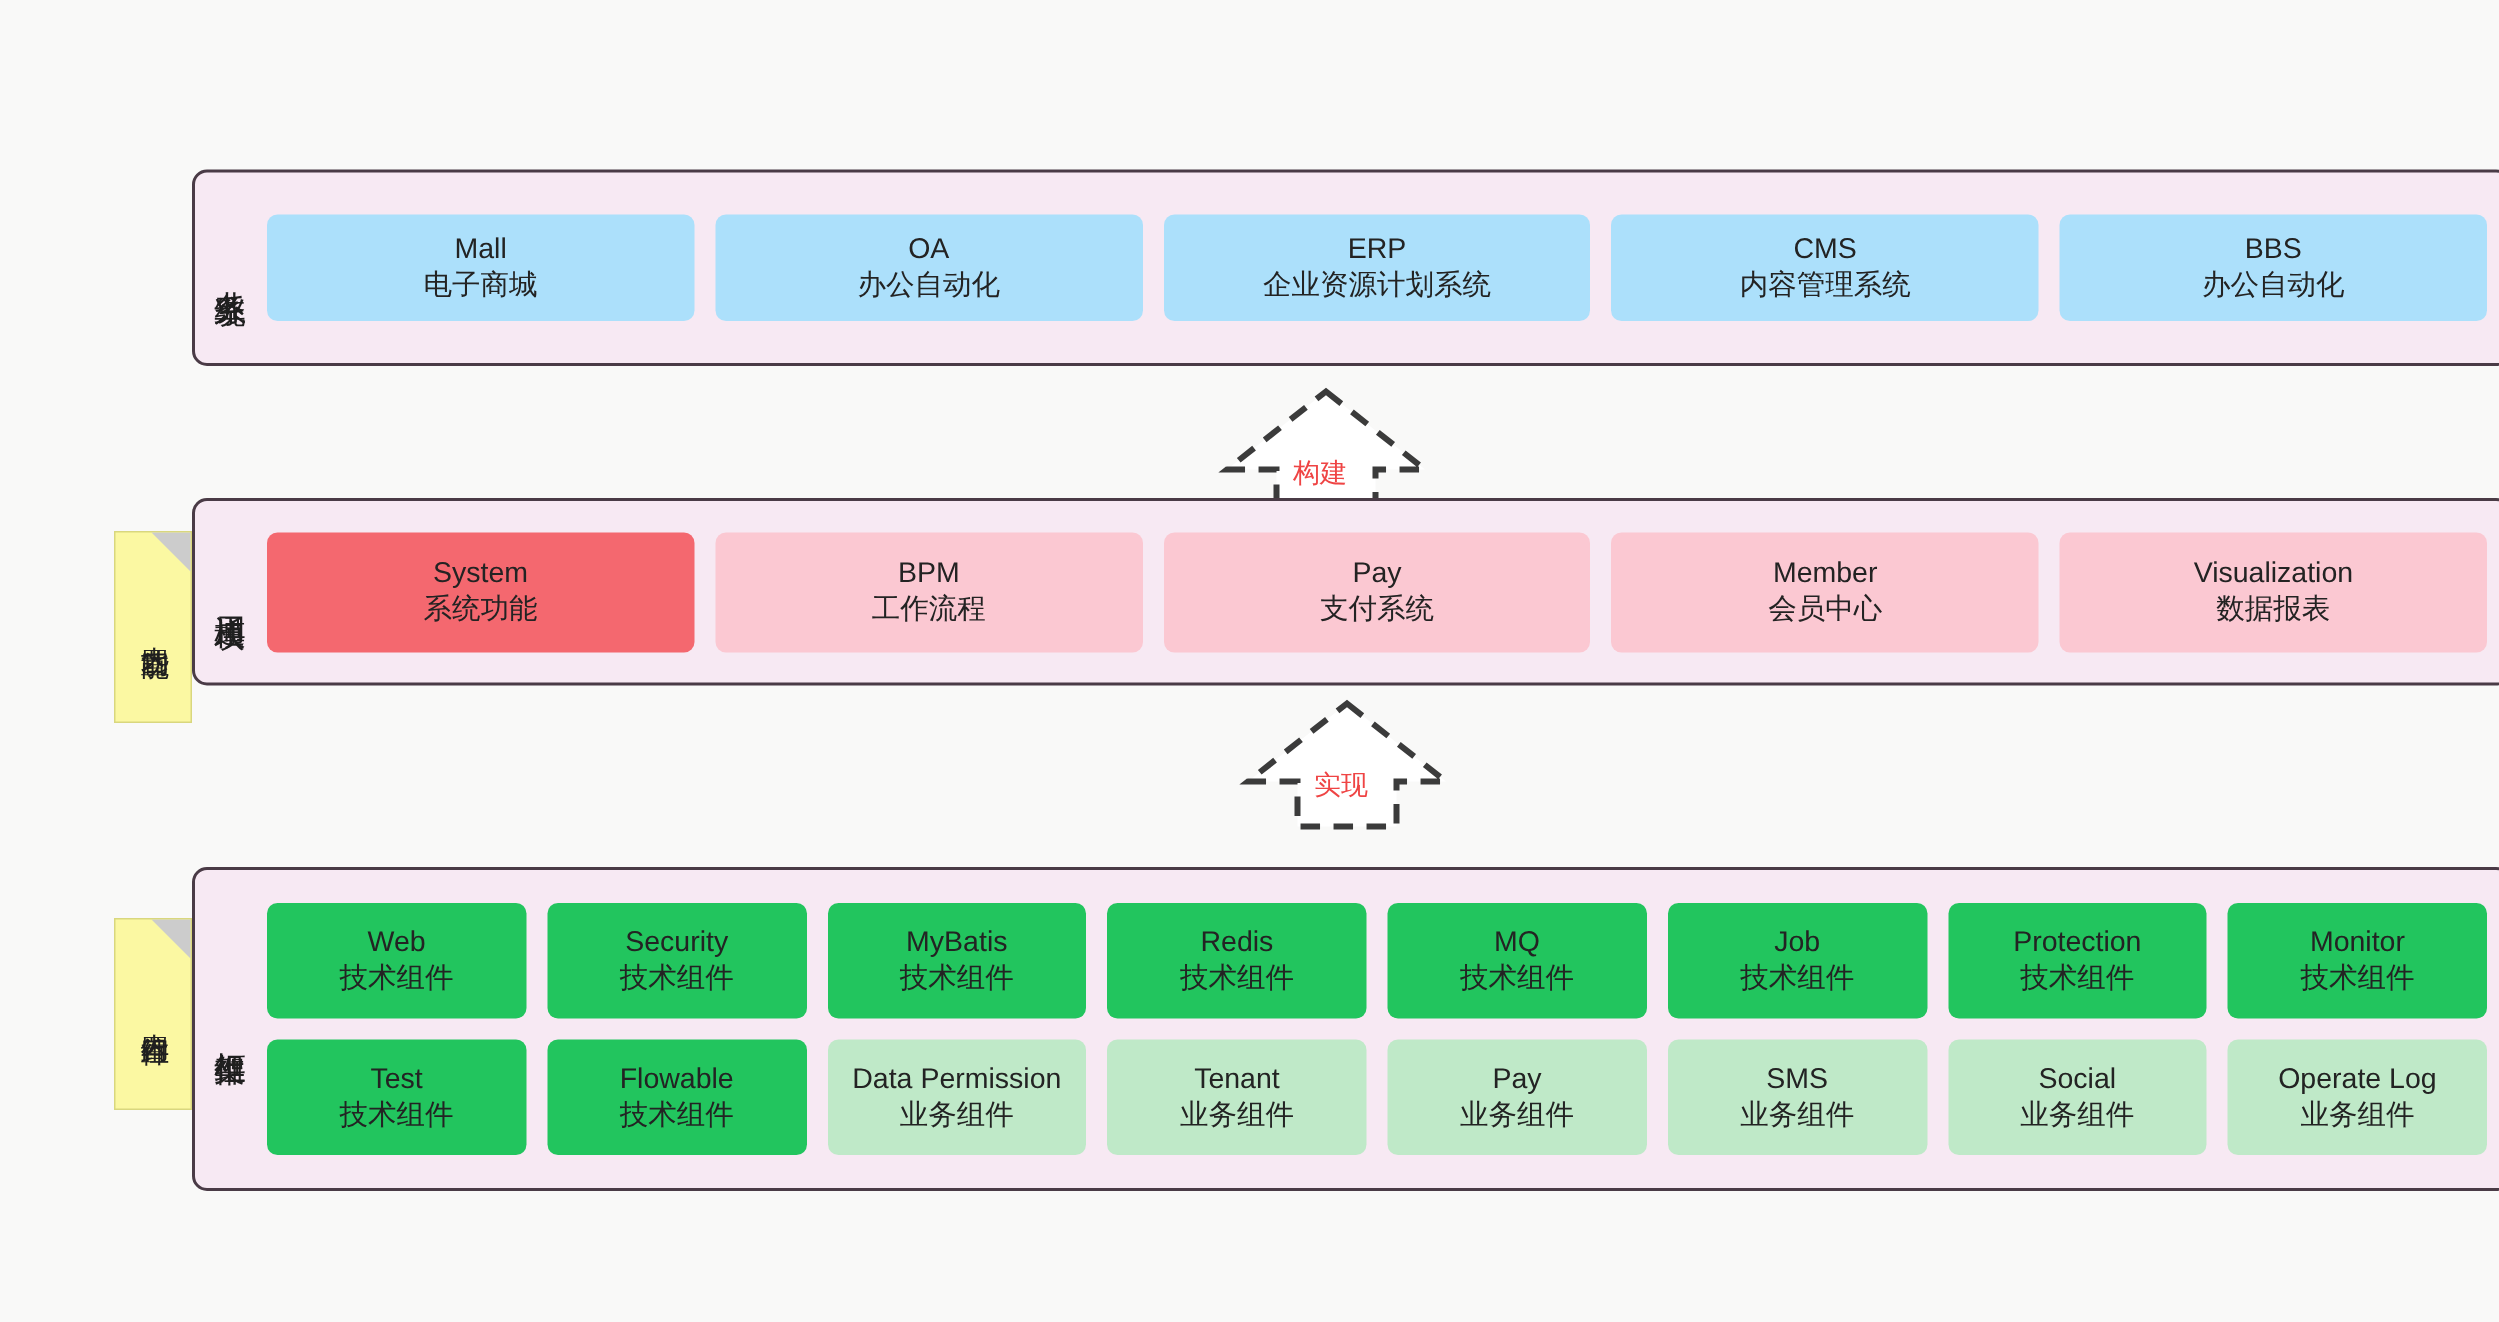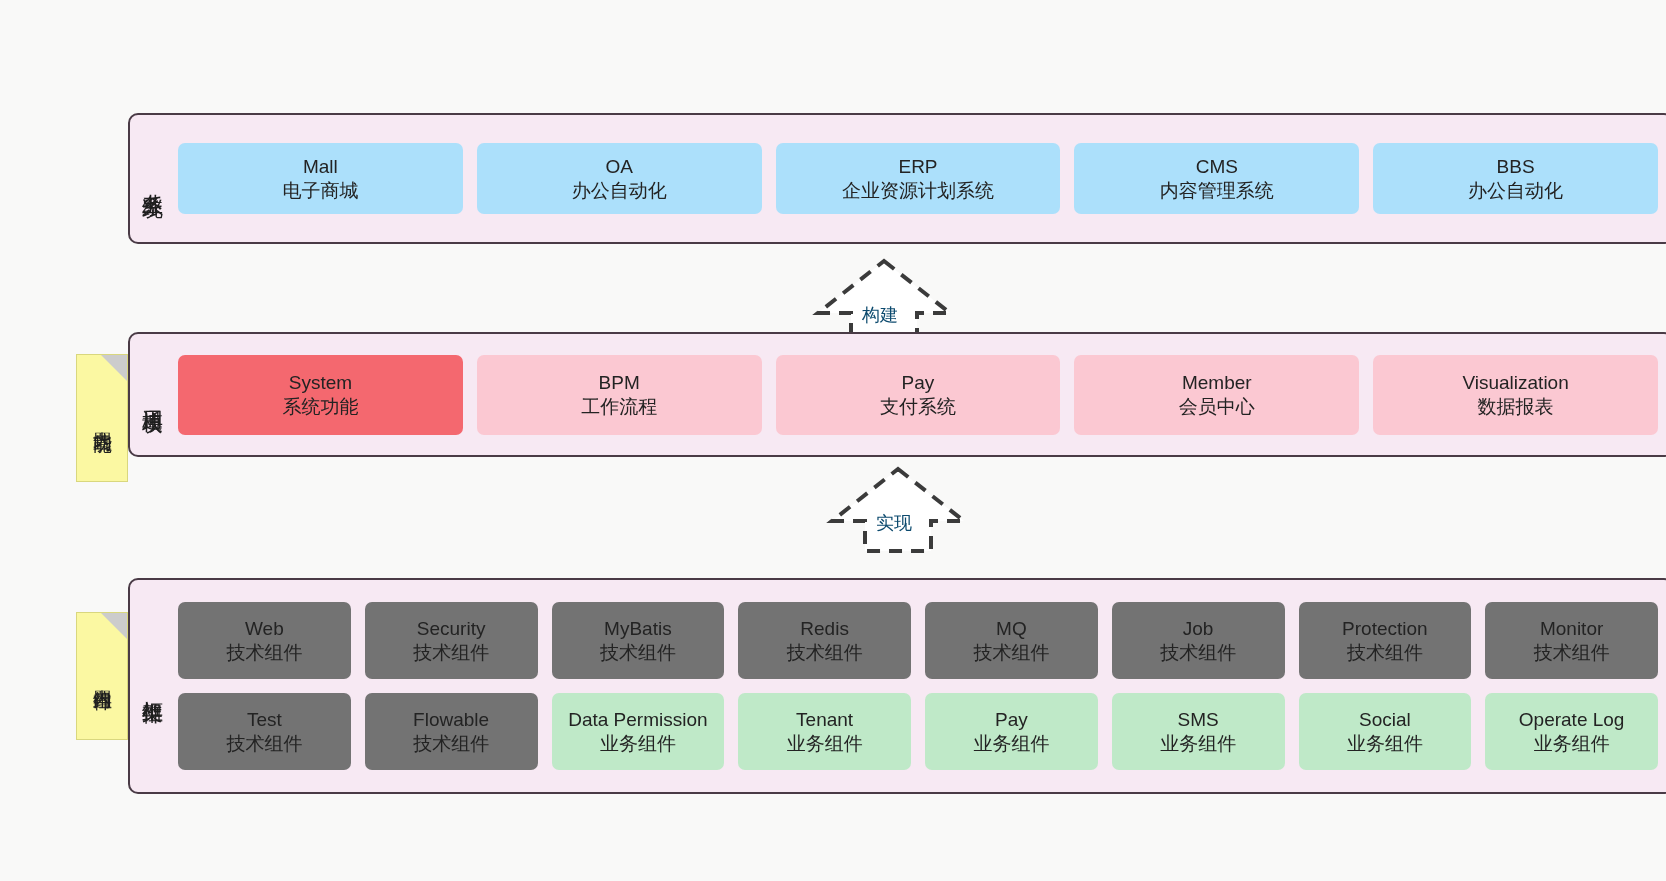--- a/index.html
+++ b/index.html
@@ -67,21 +67,21 @@
     line-height: 1.22;
     padding: 4px 6px;
   }
   .cell .en { display: block; }
   .cell .cn { display: block; text-align: center; }
 
   
   .c-blue      { background: #ace0fb; }
   .c-red       { background: #f4686f; }
   .c-pink      { background: #fbc8d2; }
-  .c-green     { background: #737373; }
+  .c-green     { background: #22c55e; }
   .c-lgreen    { background: #bfe9c8; }
 
   
   #layer-business { left: 88px;  top: 113px; width: 1546px; height: 131px; }
   #layer-common   { left: 88px;  top: 332px; width: 1546px; height: 125px; }
   #layer-frame    { left: 88px;  top: 578px; width: 1546px; height: 216px; }
 
   #layer-business .cell { height: 71px; }
   #layer-common   .cell { height: 80px; }
   #layer-frame    .cell { height: 77px; }
@@ -114,21 +114,21 @@
   #note-frame  { left: 36px; top: 612px; width: 52px; height: 128px; }
 
   
   .arrow {
     position: absolute;
   }
   .arrow svg { display: block; overflow: visible; }
   .arrow-label {
     position: absolute;
     font-size: 18px;
-    color: #0c4a6e;
+    color: #ef4444;
     background: transparent;
     white-space: nowrap;
   }
   #arrow-build  { left: 754px; top: 255px; width: 180px; height: 90px; }
   #arrow-impl   { left: 768px; top: 463px; width: 180px; height: 90px; }
 </style>
 </head>
 <body>
 
 <div id="canvas">

